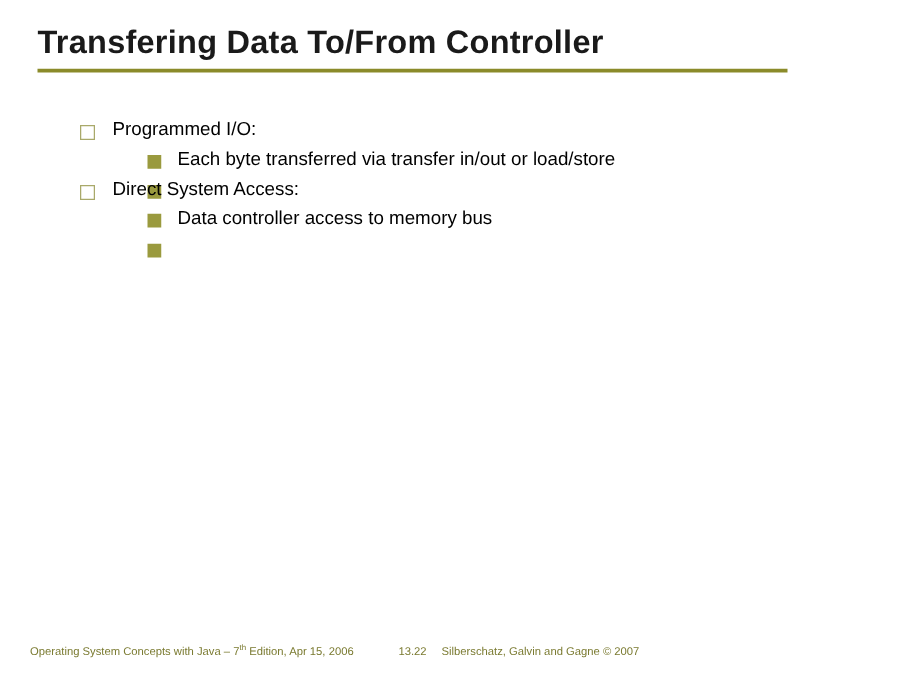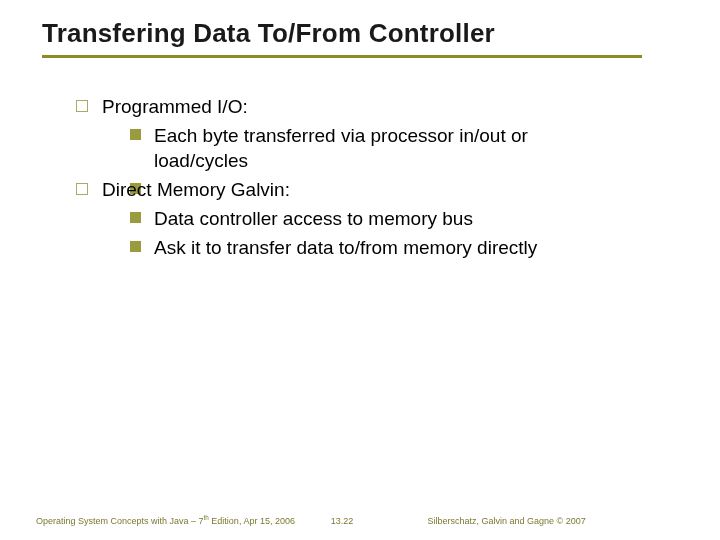--- a/index.html
+++ b/index.html
@@ -10,40 +10,39 @@
     font-family: Arial, Helvetica, sans-serif;
     background: #ffffff;
     color: #000000;
     overflow: hidden;
   }
   .slide {
     position: relative;
     width: 660px;
     height: 540px;
     box-sizing: border-box;
-    margin-left: 12px;
   }
   .title-block {
     padding: 18px 30px 8px 30px;
   }
   .title {
     font-size: 26px;
     font-weight: bold;
     color: #1a1a1a;
     margin: 0 0 6px 0;
     letter-spacing: 0.2px;
   }
   .title-underline {
     height: 3px;
     background: #8b8b2a;
     width: 100%;
   }
   .body {
     padding: 28px 58px 0 64px;
-    font-size: 19px;
+    font-size: 15px;
     line-height: 1.32;
   }
   .lvl1 {
     position: relative;
     margin-bottom: 4px;
     padding-left: 26px;
   }
   .lvl1 .bullet1 {
     position: absolute;
     left: 0;
@@ -73,57 +72,56 @@
     bottom: 14px;
     display: flex;
     justify-content: space-between;
     align-items: flex-end;
     padding: 0 24px;
     font-size: 9px;
     color: #7a7a30;
   }
   .footer .left  { flex: 1; text-align: left; }
   .footer .center{ flex: 0 0 auto; text-align: center; padding: 0 12px; }
-  .footer .right { flex: 1; text-align: center; }
+  .footer .right { flex: 1; text-align: left; }
   sup { font-size: 0.7em; }
 </style>
 </head>
 <body>
 
 <div class="slide">
 
   <div class="title-block">
     <h1 class="title">Transfering Data To/From Controller</h1>
     <div class="title-underline"></div>
   </div>
 
   <div class="body">
 
     <div class="lvl1">
       <span class="bullet1"></span>
       <span>Programmed I/O:</span>
       <div class="lvl2">
         <span class="bullet2"></span>
-        <span>Each byte transferred via processor in/out or load/cycles</span>
+        <span>Each byte transferred via transfer in/out or load/store</span>
       </div>
       <div class="lvl2">
         <span class="bullet2"></span>
       </div>
     </div>
 
     <div class="lvl1">
       <span class="bullet1"></span>
-      <span>Direct Memory Galvin:</span>
+      <span>Direct System Access:</span>
       <div class="lvl2">
         <span class="bullet2"></span>
         <span>Data controller access to memory bus</span>
       </div>
       <div class="lvl2">
         <span class="bullet2"></span>
-        <span>Ask it to transfer data to/from memory directly</span>
       </div>
     </div>
 
   </div>
 
   <div class="footer">
     <div class="left">
       <span>Operating System Concepts with Java – 7</span><sup>th</sup><span> Edition, Apr 15, 2006</span>
     </div>
     <div class="center">13.22</div>

